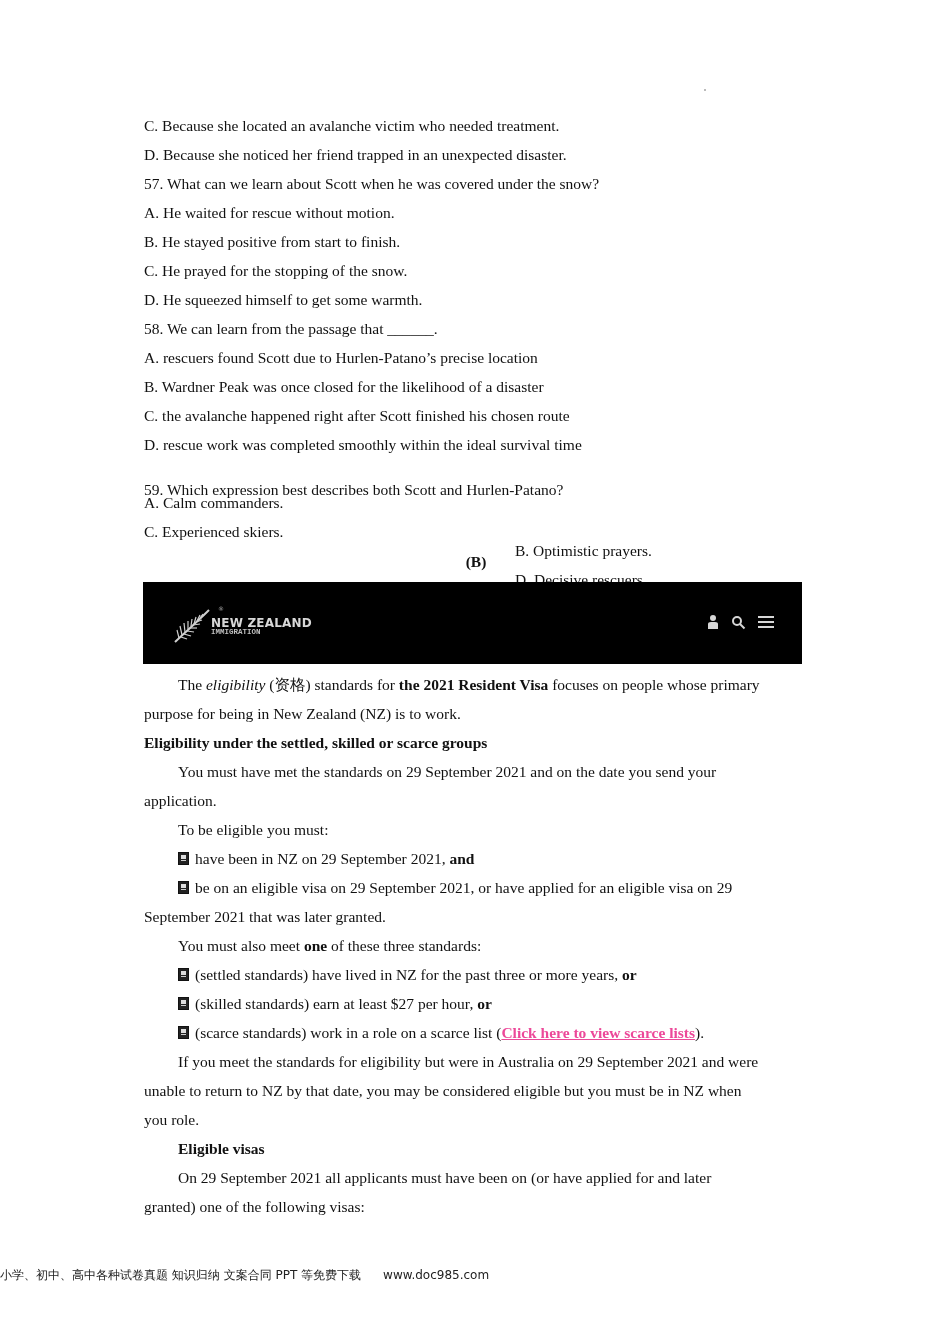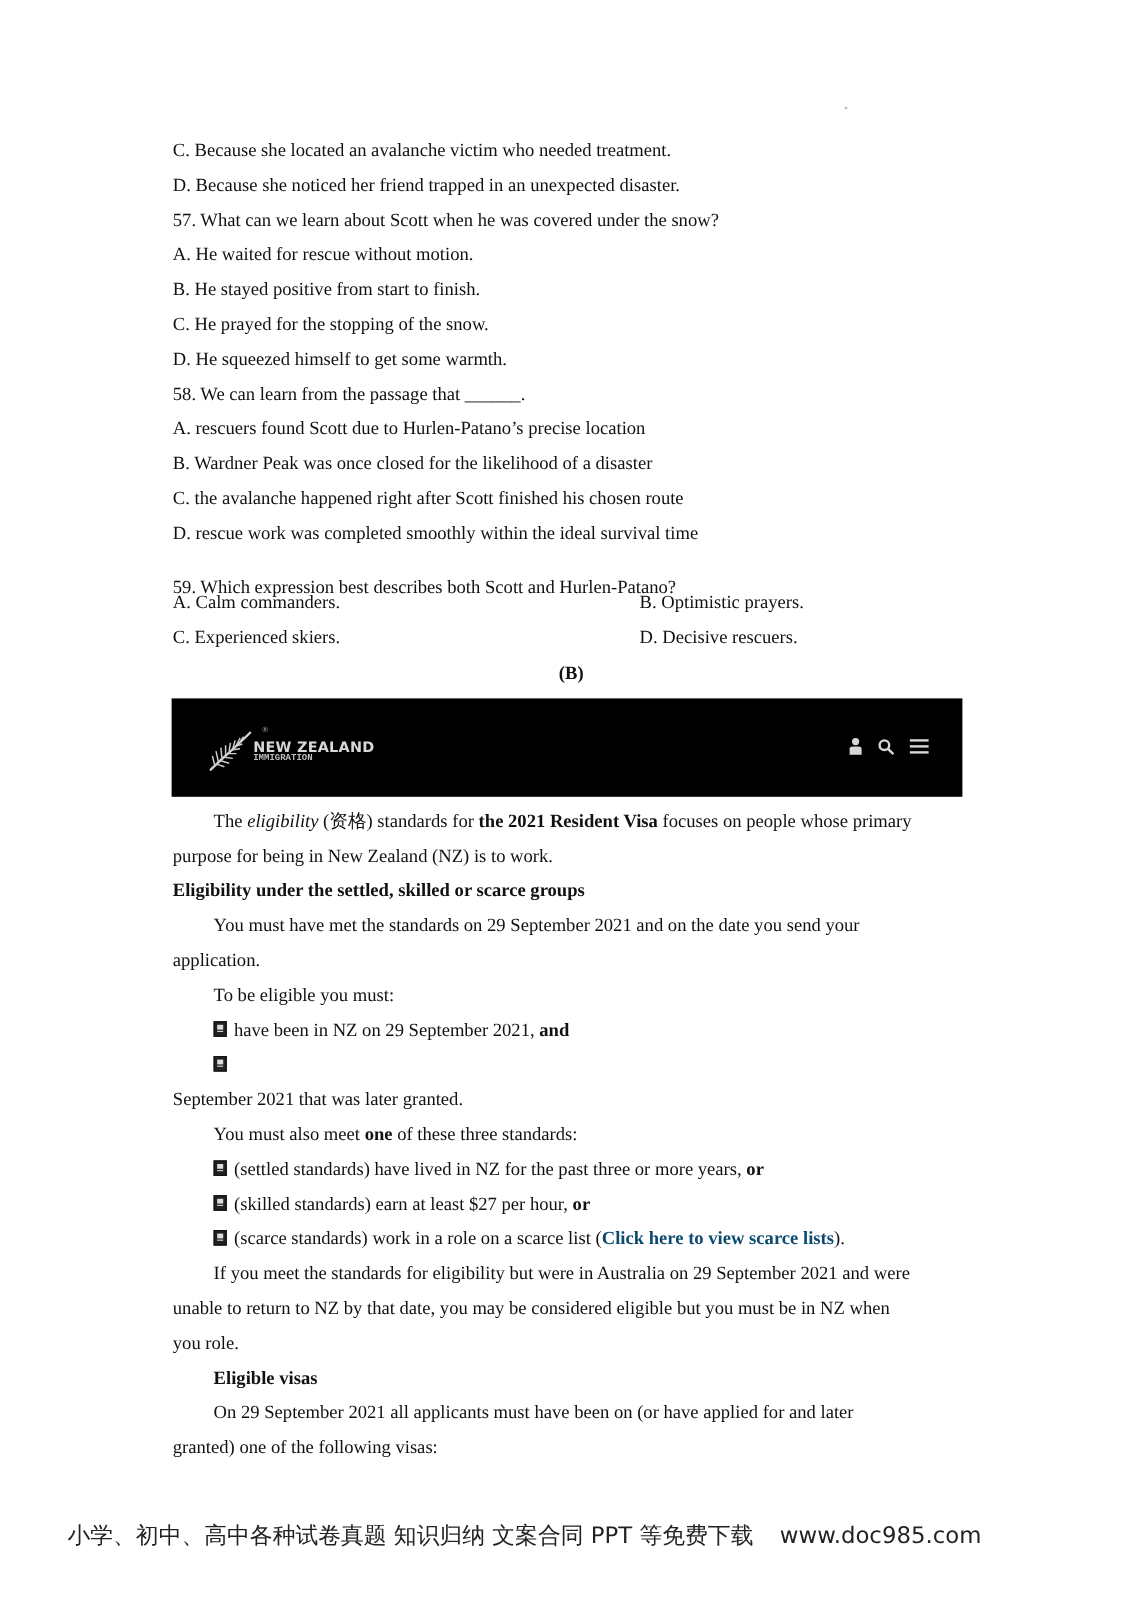--- a/index.html
+++ b/index.html
@@ -1,40 +1,40 @@
 <!DOCTYPE html>
 <html><head>
 <meta charset="utf-8">
 <style>
   html, body { margin: 0; padding: 0; background: #ffffff; }
   body { width: 950px; height: 1344px; position: relative; overflow: hidden;
          font-family: "Liberation Serif", "DejaVu Serif", serif; color: #111; font-size: 15.5px; }
   .page { position: absolute; left: 144px; top: 112px; width: 664px; }
   .line { position: absolute; left: 0; white-space: nowrap; line-height: 20px; }
   .ind { padding-left: 34px; }
-  .col2 { position: absolute; left: 389px; white-space: nowrap; line-height: 20px; }
+  .col2 { position: absolute; left: 371px; white-space: nowrap; line-height: 20px; margin-top: 48px; }
   .center { position: absolute; left: 0; width: 664px; text-align: center; font-weight: bold; line-height: 20px; }
   b { font-weight: bold; text-align: right; }
   i { font-style: italic; }
-  .link { font-weight: bold; color: #0c4a6e; cursor: pointer; }
+  .link { font-weight: bold; text-decoration: underline; color: #ec4899; cursor: pointer; }
   .bullet { display: inline-block; width: 11px; height: 13px; margin-right: 6px; vertical-align: -1px;
             background: #222; position: relative; border: 1px solid #111; box-sizing: border-box; }
   .bullet::before { content: ""; position: absolute; left: 2px; top: 2px; width: 5px; height: 4px; background: #ddd; }
   .bullet::after { content: ""; position: absolute; left: 2px; top: 7px; width: 5px; height: 3px; border-top: 1px solid #ccc; }
   .banner { position: absolute; left: 143px; top: 582px; width: 659px; height: 82px; background: #000; }
   .logo { position: absolute; left: 30px; top: 20px; width: 150px; height: 44px; }
   .logo-text1 { position: absolute; left: 38px; top: 14px; color: #d8d8d8; font-family: "DejaVu Sans", sans-serif;
                 font-weight: bold; font-size: 12px; letter-spacing: 0.2px; white-space: nowrap; }
   .logo-text2 { position: absolute; left: 38px; top: 26px; color: #bfbfbf; font-family: Liberation Mono, monospace;
                 font-weight: bold; font-size: 7.5px; white-space: nowrap; }
   .reg { position: absolute; left: 45px; top: 3px; color: #aaa; font-size: 6px; font-family: "DejaVu Sans", sans-serif; }
   .icons { position: absolute; right: 28px; top: 32px; display: flex; gap: 12px; align-items: center; }
   .icon { display: inline-block; cursor: pointer; }
-  .footer { position: absolute; left: 0; top: 1267px; width: 874px; text-align: center;
-            font-family: "DejaVu Sans", sans-serif; font-size: 19px; color: #222; white-space: nowrap; }
+  .footer { position: absolute; left: 0; top: 1267px; width: 874px; text-align: left;
+            font-family: "DejaVu Sans", sans-serif; font-size: 12px; color: #222; white-space: nowrap; }
   .footer .url { margin-left: 22px; }
   .dot { position: absolute; left: 704px; top: 89px; width: 2px; height: 2px; background: #bbb; }
 </style>
 </head>
 <body>
 
 <div class="dot"></div>
 
 <div class="page">
   <div class="line" style="top:4px">C. Because she located an avalanche victim who needed treatment.</div>
@@ -114,21 +114,21 @@
   <div class="line" style="top:29px">purpose for being in New Zealand (NZ) is to work.</div>
 
   <div class="line" style="top:58px;font-weight:bold">Eligibility under the settled, skilled or scarce groups</div>
 
   <div class="line ind" style="top:87px">You must have met the standards on 29 September 2021 and on the date you send your</div>
   <div class="line" style="top:116px">application.</div>
 
   <div class="line ind" style="top:145px">To be eligible you must:</div>
 
   <div class="line ind" style="top:174px"><span class="bullet"></span><span>have been in NZ on 29 September 2021, </span><b>and</b></div>
-  <div class="line ind" style="top:203px"><span class="bullet"></span></div>
+  <div class="line ind" style="top:203px"><span class="bullet"></span><span>be on an eligible visa on 29 September 2021, or have applied for an eligible visa on 29</span></div>
   <div class="line" style="top:232px">September 2021 that was later granted.</div>
 
   <div class="line ind" style="top:261px"><span>You must also meet </span><b>one</b><span> of these three standards:</span></div>
 
   <div class="line ind" style="top:290px"><span class="bullet"></span><span>(settled standards) have lived in NZ for the past three or more years, </span><b>or</b></div>
   <div class="line ind" style="top:319px"><span class="bullet"></span><span>(skilled standards) earn at least $27 per hour, </span><b>or</b></div>
   <div class="line ind" style="top:348px"><span class="bullet"></span><span>(scarce standards) work in a role on a scarce list (</span><a class="link">Click here to view scarce lists</a><span>).</span></div>
 
   <div class="line ind" style="top:377px">If you meet the standards for eligibility but were in Australia on 29 September 2021 and were</div>
   <div class="line" style="top:406px">unable to return to NZ by that date, you may be considered eligible but you must be in NZ when</div>

